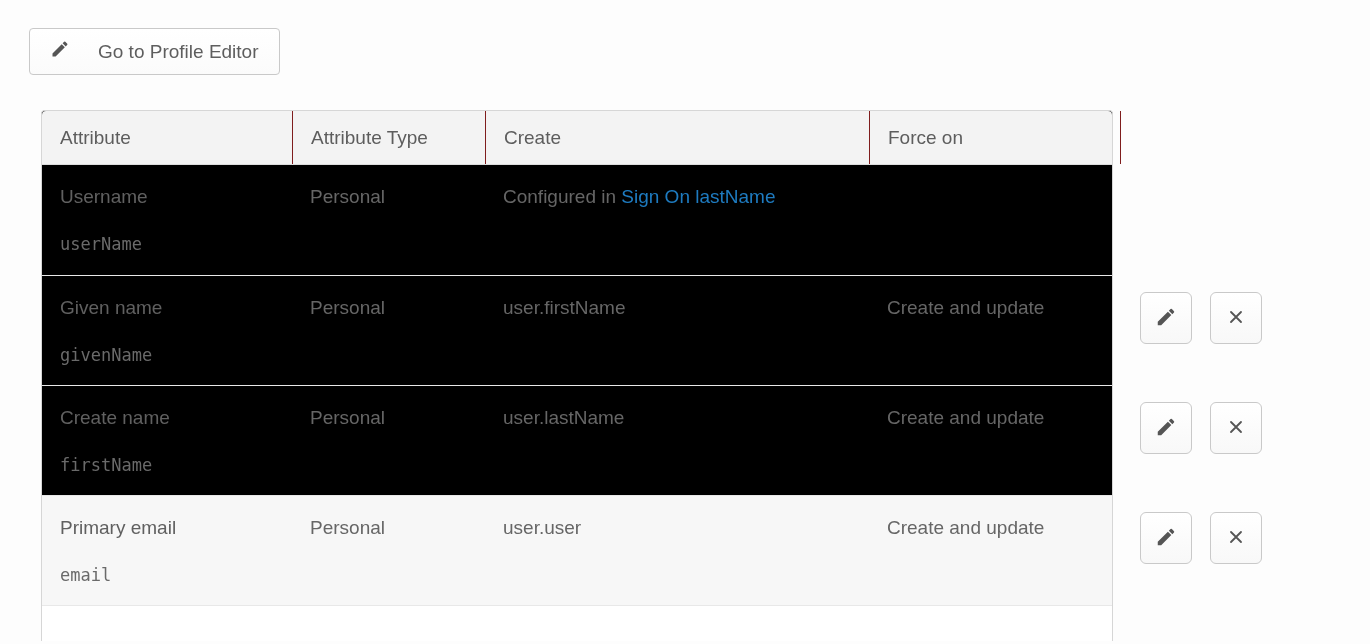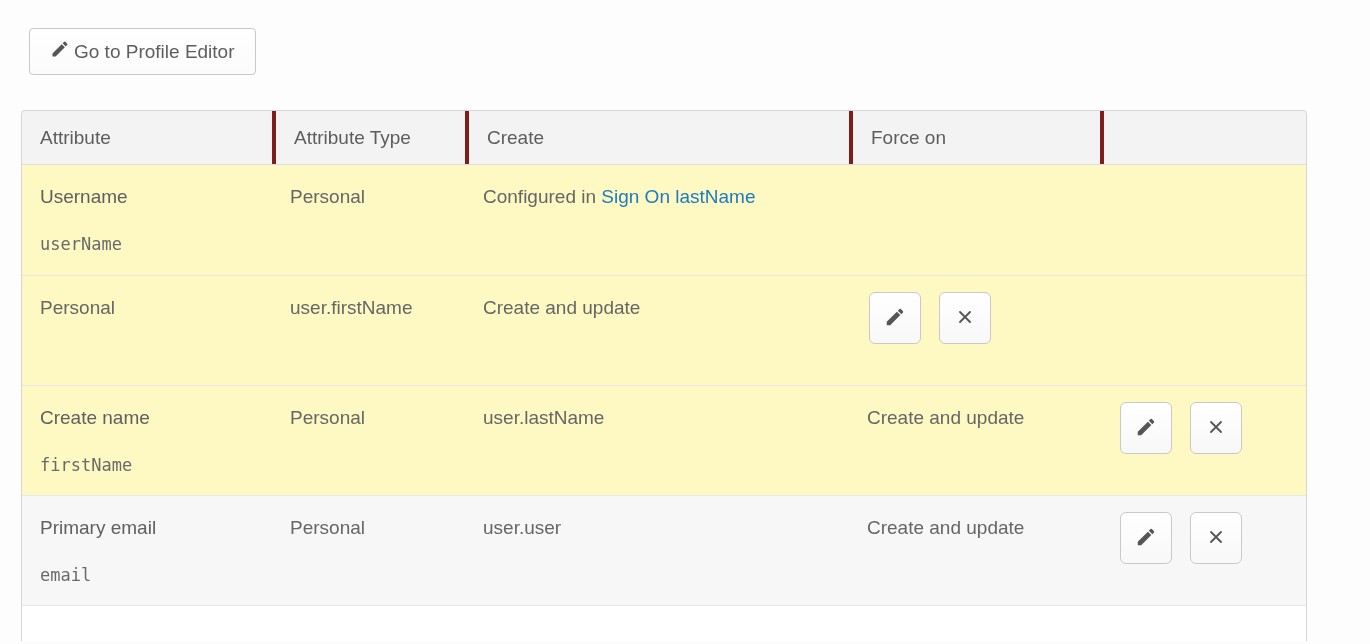--- a/index.html
+++ b/index.html
@@ -12,60 +12,60 @@
 
   
   .toolbar {
     display: flex;
     gap: 20px;
     margin: 28px 0 0 29px;
   }
   .btn {
     display: inline-flex;
     align-items: center;
-    gap: 4px;
+    gap: 28px;
     height: 47px;
     padding: 0 20px;
     background: linear-gradient(#ffffff, #fbfbfb);
     border: 1px solid #c9c9c9;
     border-radius: 4px;
     font-size: 19px;
     color: #5e5e5e;
     cursor: pointer;
     font-family: inherit;
   }
   .btn svg { flex: 0 0 auto; }
 
   
   .attr-table {
-    width: 1286px;
-    margin: 35px 0 0 21px;
+    width: 1072px;
+    margin: 35px 0 0 41px;
     border: 1px solid #d6d6d6;
     border-bottom: none;
     border-radius: 4px 4px 0 0;
-    background: #fef9c3;
+    background: #000000;
   }
   .grid {
     display: grid;
     grid-template-columns: 250px 193px 384px 251px 1fr;
   }
   .thead {
     background: #f3f3f3;
     height: 54px;
     border-bottom: 1px solid #dcdcdc;
     border-radius: 4px 4px 0 0;
   }
   .th {
     display: flex;
     align-items: center;
     padding-left: 18px;
     font-size: 19px;
     color: #5d5d5d;
   }
-  .th + .th { border-left: 4px solid #7f1d1d; }
+  .th + .th { border-left: 1px solid #7f1d1d; }
 
   .row {
     min-height: 110px;
   }
   .row + .row { border-top: 1px solid #e8e8e8; }
   .row.shaded { background: #f7f7f7; }
   .cell {
     padding: 19px 18px 0 18px;
     font-size: 19px;
     color: #666666;
@@ -137,20 +137,24 @@
       <div class="attr-label">Username</div>
       <div class="attr-code">userName</div>
     </div>
     <div class="cell">Personal</div>
     <div class="cell"><span>Configured in </span><a class="link">Sign On lastName</a></div>
     <div class="cell"></div>
     <div class="actions-cell"></div>
   </div>
 
   <div class="grid row">
+    <div class="cell">
+      <div class="attr-label">Given name</div>
+      <div class="attr-code">givenName</div>
+    </div>
     <div class="cell">Personal</div>
     <div class="cell">user.firstName</div>
     <div class="cell">Create and update</div>
     <div class="actions-cell">
       <button class="icon-btn">
         <span>
           <svg width="22" height="22" viewBox="0 0 24 24" fill="#555555">
             <path d="M3 17.25V21h3.75L17.81 9.94l-3.75-3.75L3 17.25zM20.71 7.04c.39-.39.39-1.02 0-1.41l-2.34-2.34a.996.996 0 0 0-1.41 0l-1.83 1.83 3.75 3.75 1.83-1.83z"></path>
           </svg>
         </span>

